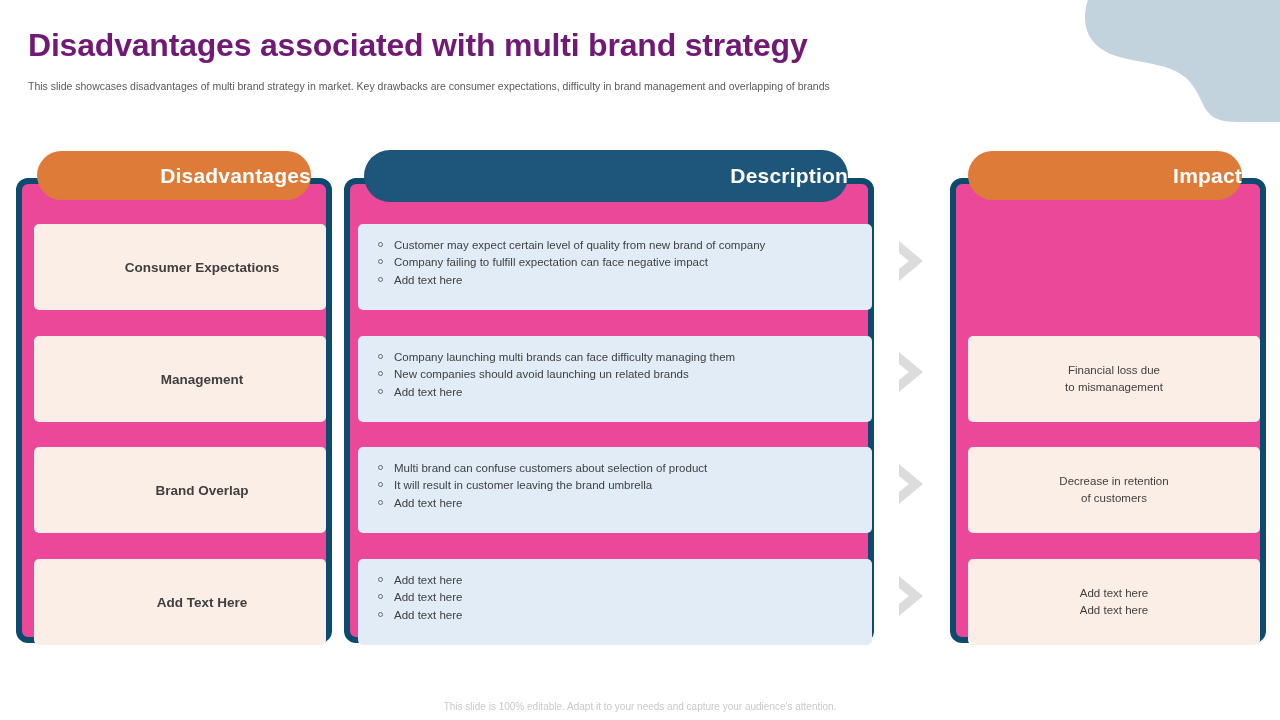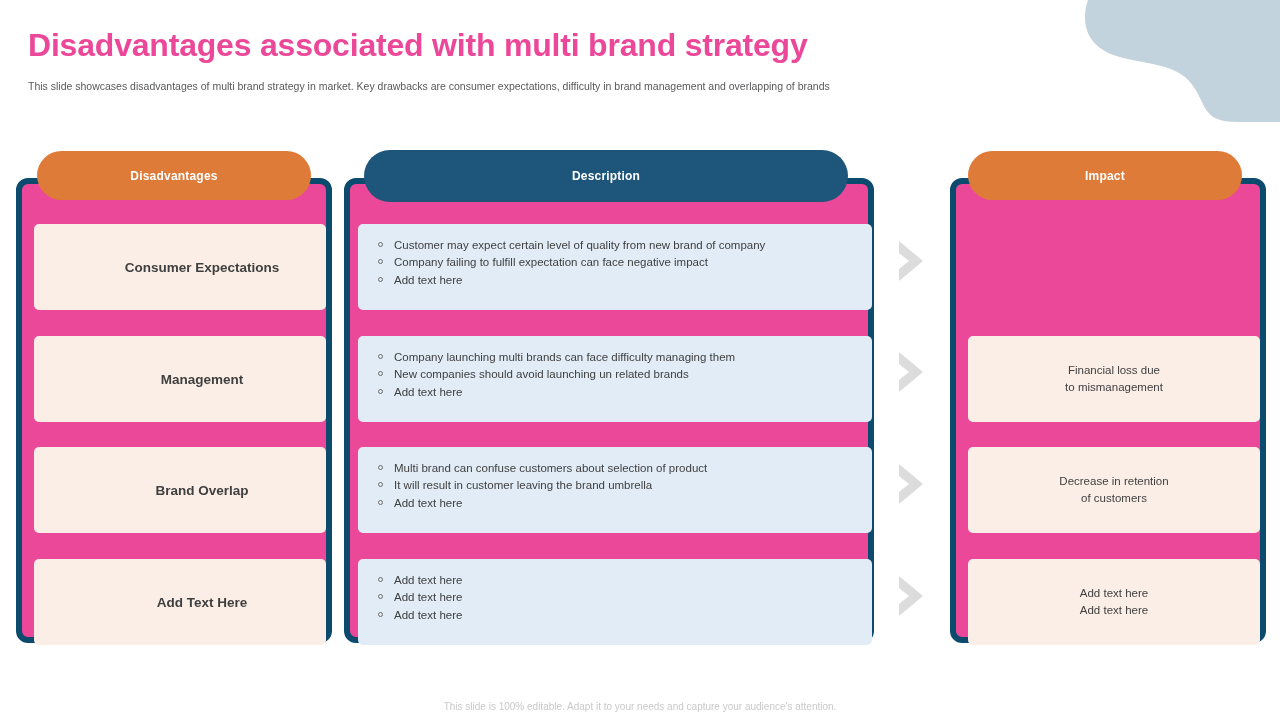--- a/index.html
+++ b/index.html
@@ -30,21 +30,21 @@
     pointer-events: none;
   }
 
   
   .title {
     position: absolute;
     left: 28px;
     top: 27px;
     font-size: 32px;
     font-weight: bold;
-    color: #ec4899;
+    color: #701a75;
     letter-spacing: -0.2px;
     white-space: nowrap;
   }
   .subtitle {
     position: absolute;
     left: 28px;
     top: 80px;
     font-size: 10.5px;
     color: #58595b;
     white-space: nowrap;
@@ -59,24 +59,24 @@
   }
   #col-disadvantages { left: 16px;  top: 178px; width: 316px; height: 465px; }
   #col-description   { left: 344px; top: 178px; width: 530px; height: 465px; }
   #col-impact        { left: 950px; top: 178px; width: 316px; height: 465px; }
 
   
   .pill {
     position: absolute;
     display: flex;
     align-items: center;
-    justify-content: center;
+    justify-content: flex-end;
     border-radius: 30px;
     color: #ffffff;
-    font-size: 12px;
+    font-size: 21px;
     font-weight: bold;
     letter-spacing: 0.2px;
     z-index: 4;
   }
   #pill-disadvantages {
     left: 37px; top: 151px; width: 274px; height: 49px;
     background: #de7b38;
   }
   #pill-description {
     left: 364px; top: 150px; width: 484px; height: 52px;

